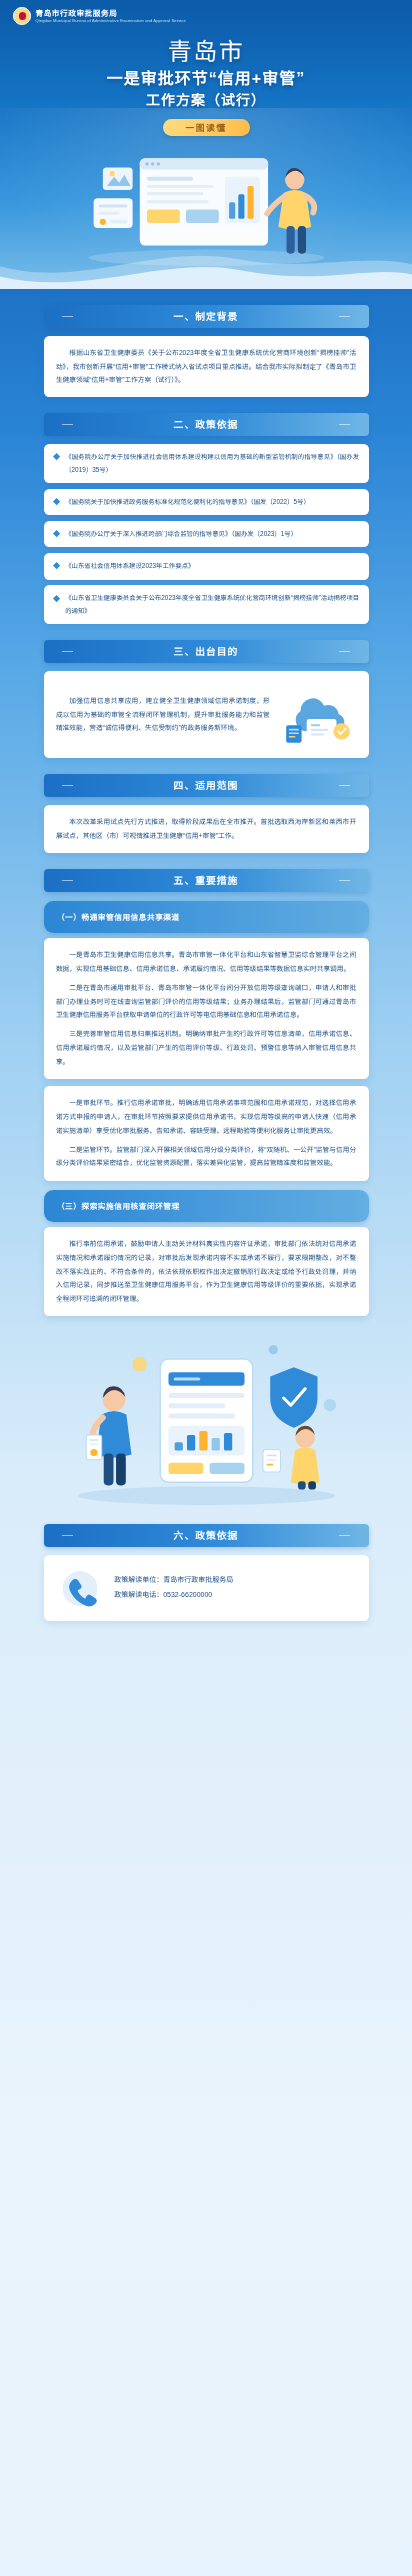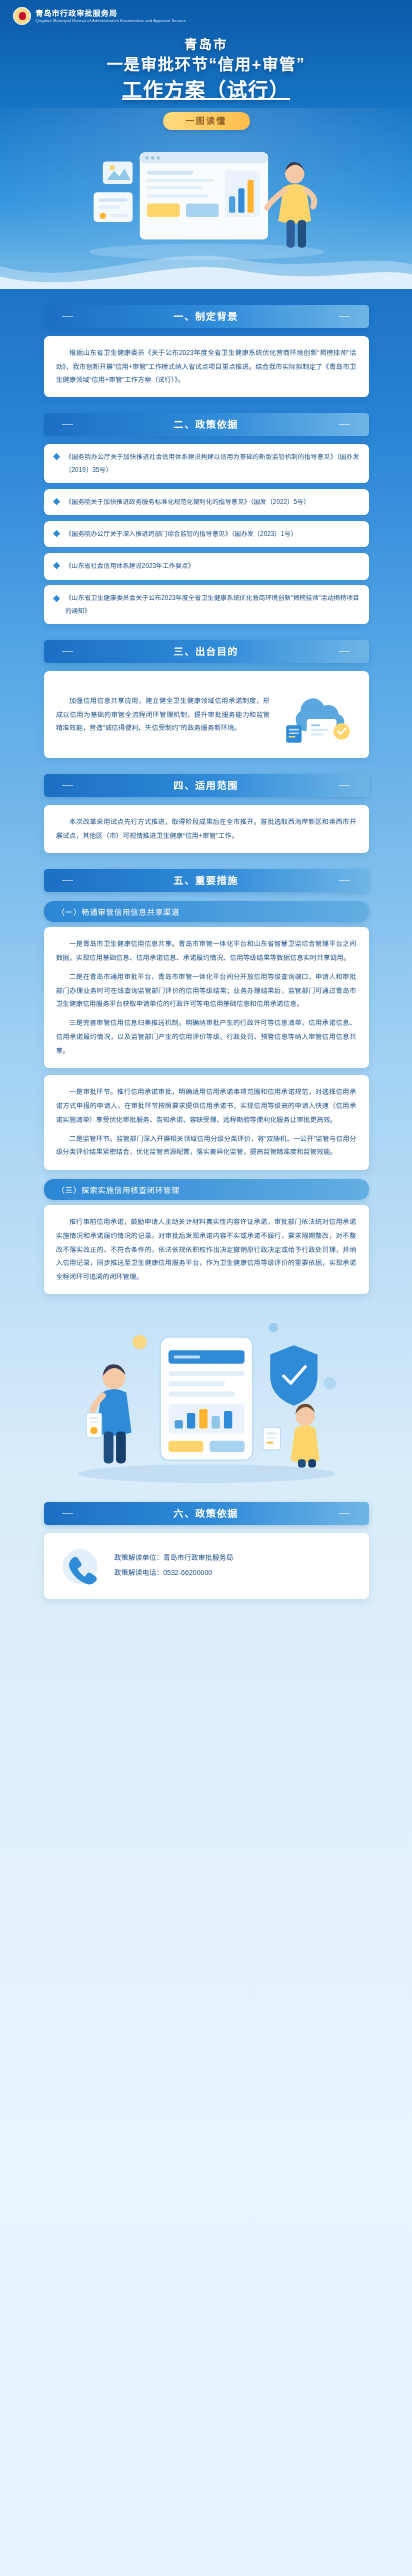--- a/index.html
+++ b/index.html
@@ -76,37 +76,36 @@
     letter-spacing: 0.1px;
   }
   .hero-title {
     position: relative;
     text-align: center;
     margin-top: 11.3px;
     color: #ffffff;
     text-shadow: 0 1.5px 4.1px rgba(4,44,90,0.45);
   }
   .hero-title .t1 {
-    font-size: 13px;
-    font-weight: bold;
+    font-size: 24px;
+    font-weight: normal;
     letter-spacing: 1.5px;
     line-height: 1.35;
   }
   .hero-title .t2 {
     font-size: 16px;
     font-weight: bold;
     letter-spacing: 1px;
     line-height: 1.4;
   }
   .hero-title .t3 {
-    font-size: 20px;
+    font-size: 14px;
     font-weight: bold;
     letter-spacing: 1px;
     line-height: 1.4;
-    text-decoration: underline;
   }
   .hero-subtag {
     margin: 8.2px auto 0;
     width: 87px;
     height: 17.5px;
     border-radius: 8.8px;
     background: linear-gradient(90deg, #ffd56b, #ffb32e);
     color: #8a4b00;
     font-size: 8.8px;
     font-weight: bold;
@@ -200,26 +199,26 @@
     display: flex;
     align-items: center;
     gap: 9.3px;
   }
   .icon-card .para { flex: 1; }
   .icon-box { flex: none; width: 77px; height: 67px; }
 
   .sub-head {
     margin: 9.3px auto 5.2px;
     width: 325px;
-    height: 21px;
+    height: 32px;
     border-radius: 9.3px;
     background: linear-gradient(90deg, #2b86d4, #63aee2);
     color: #ffffff;
     font-size: 7.7px;
-    font-weight: normal;
+    font-weight: bold;
     letter-spacing: 0.5px;
     display: flex;
     align-items: center;
     padding-left: 13.4px;
     box-sizing: border-box;
     box-shadow: 0 1.5px 4.1px rgba(24,92,160,0.22);
   }
 
   .illus-wrap {
     width: 325px;

